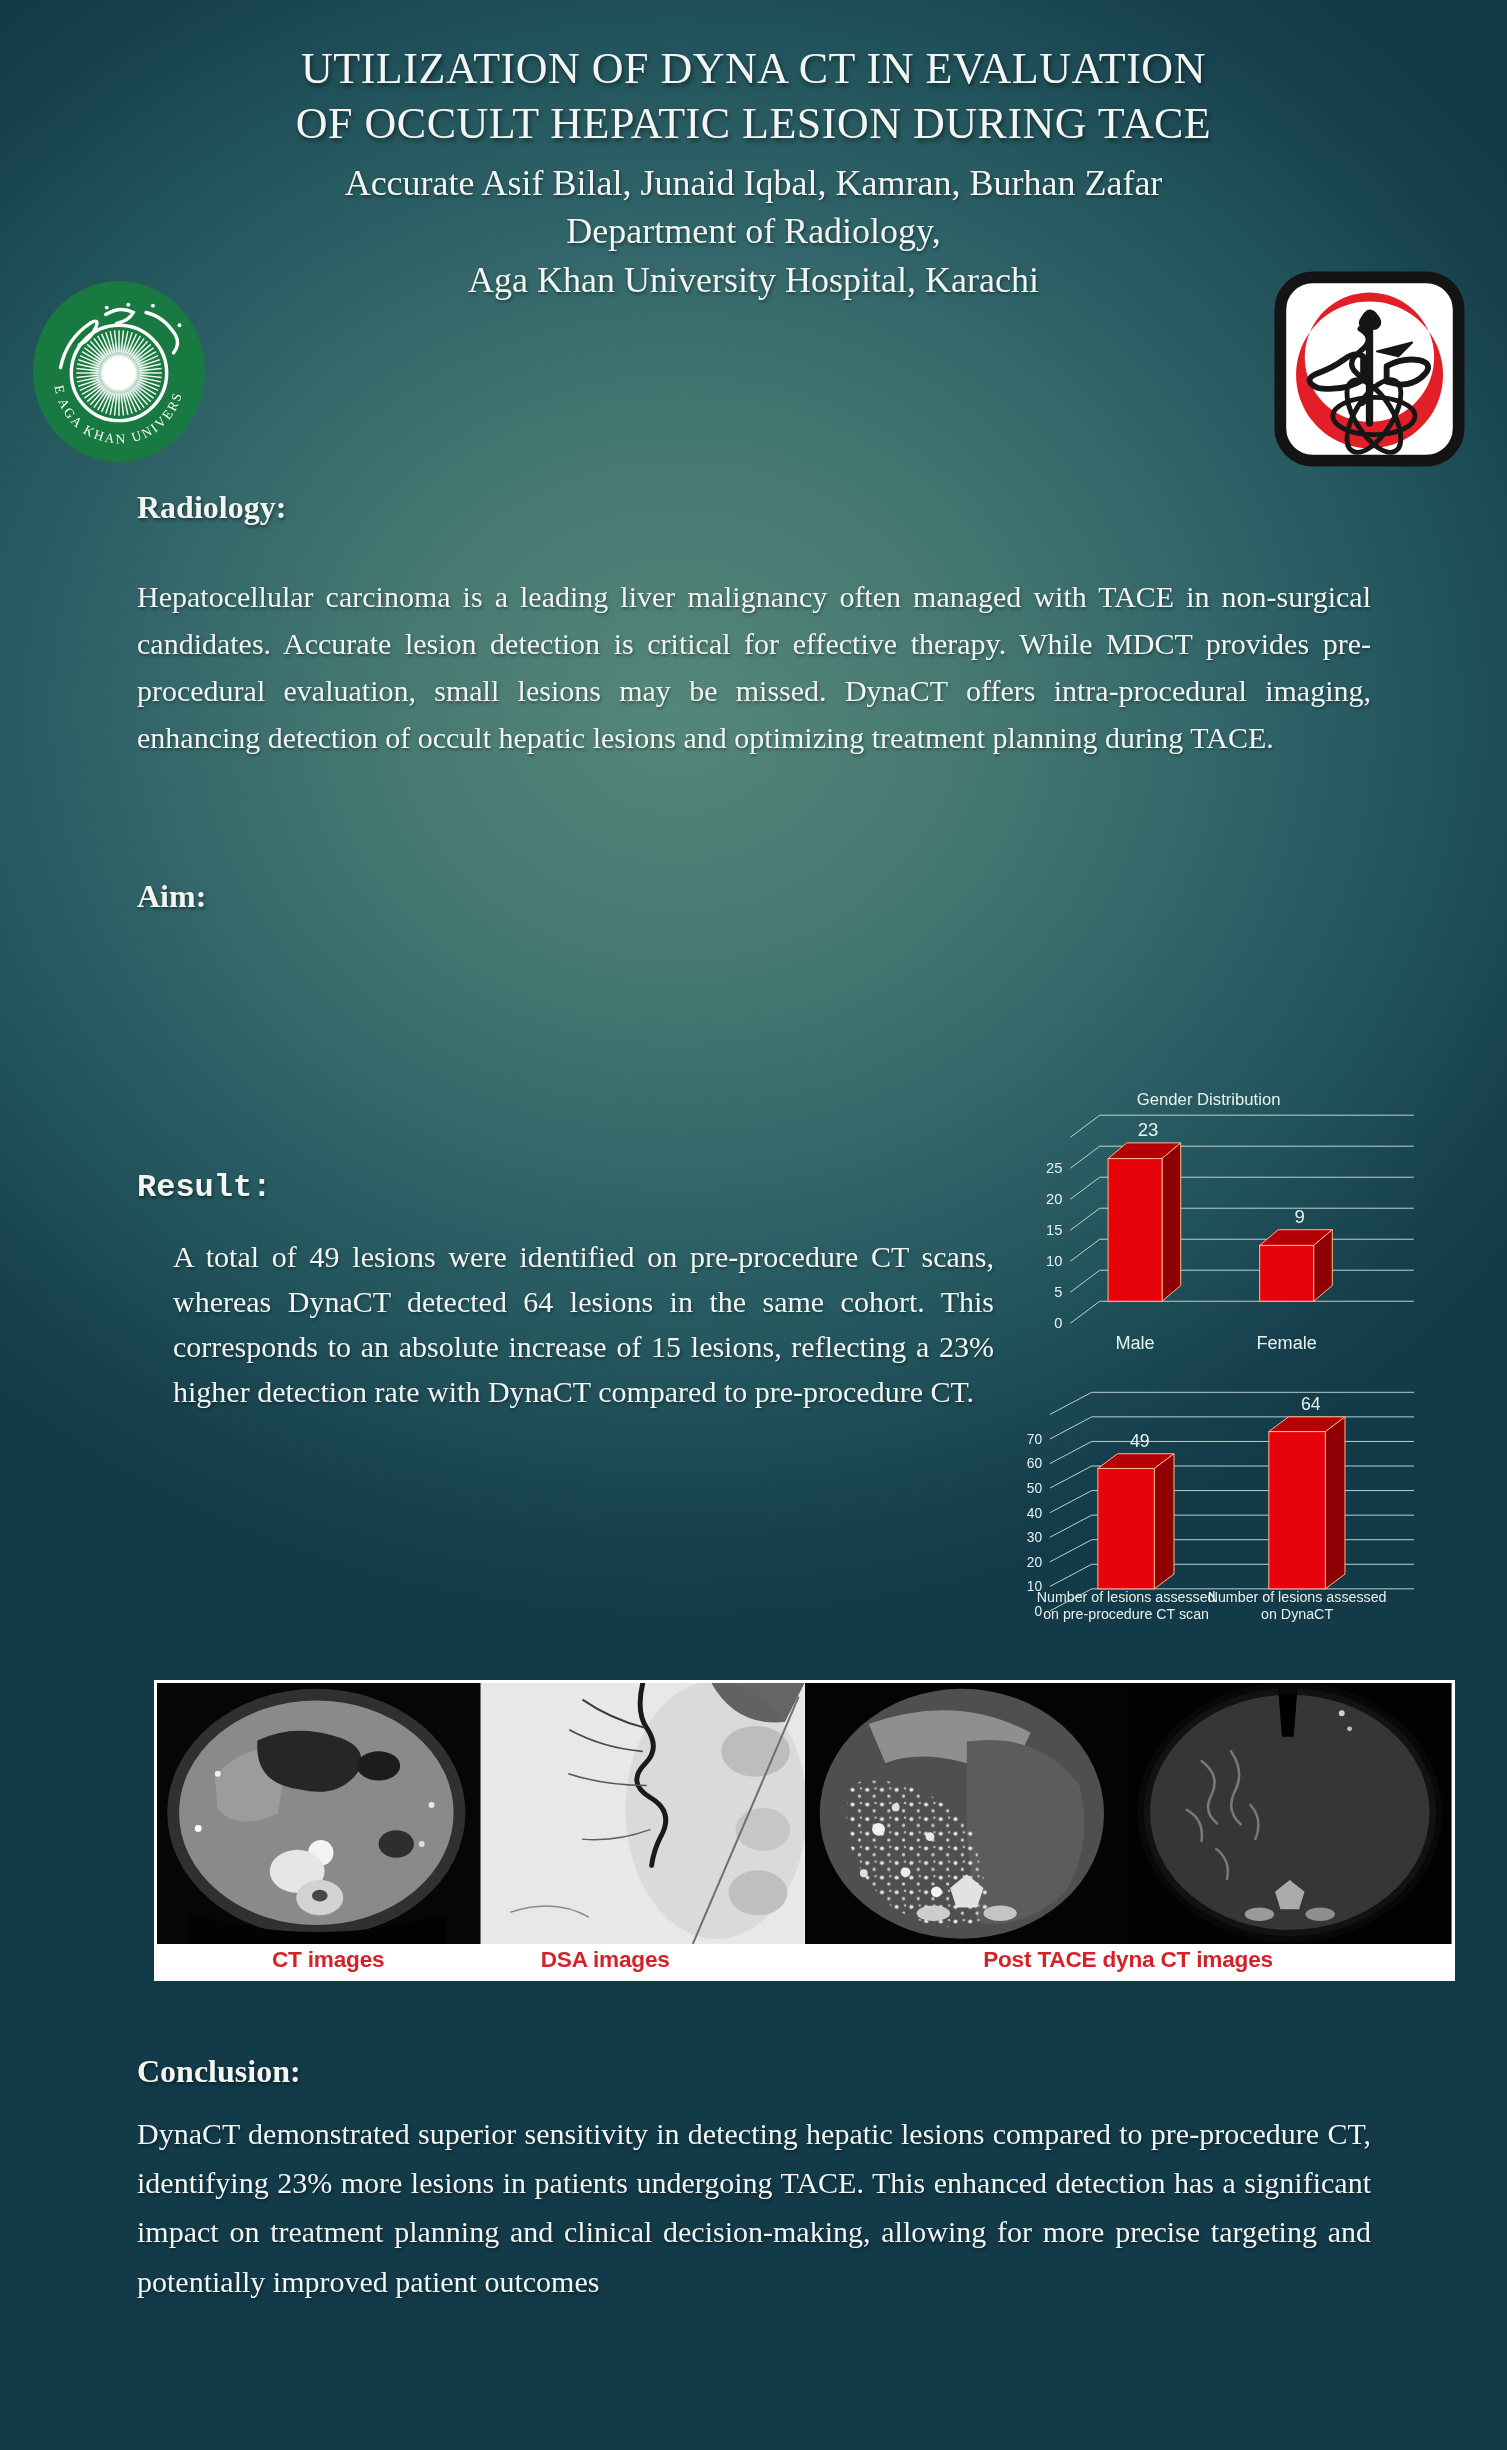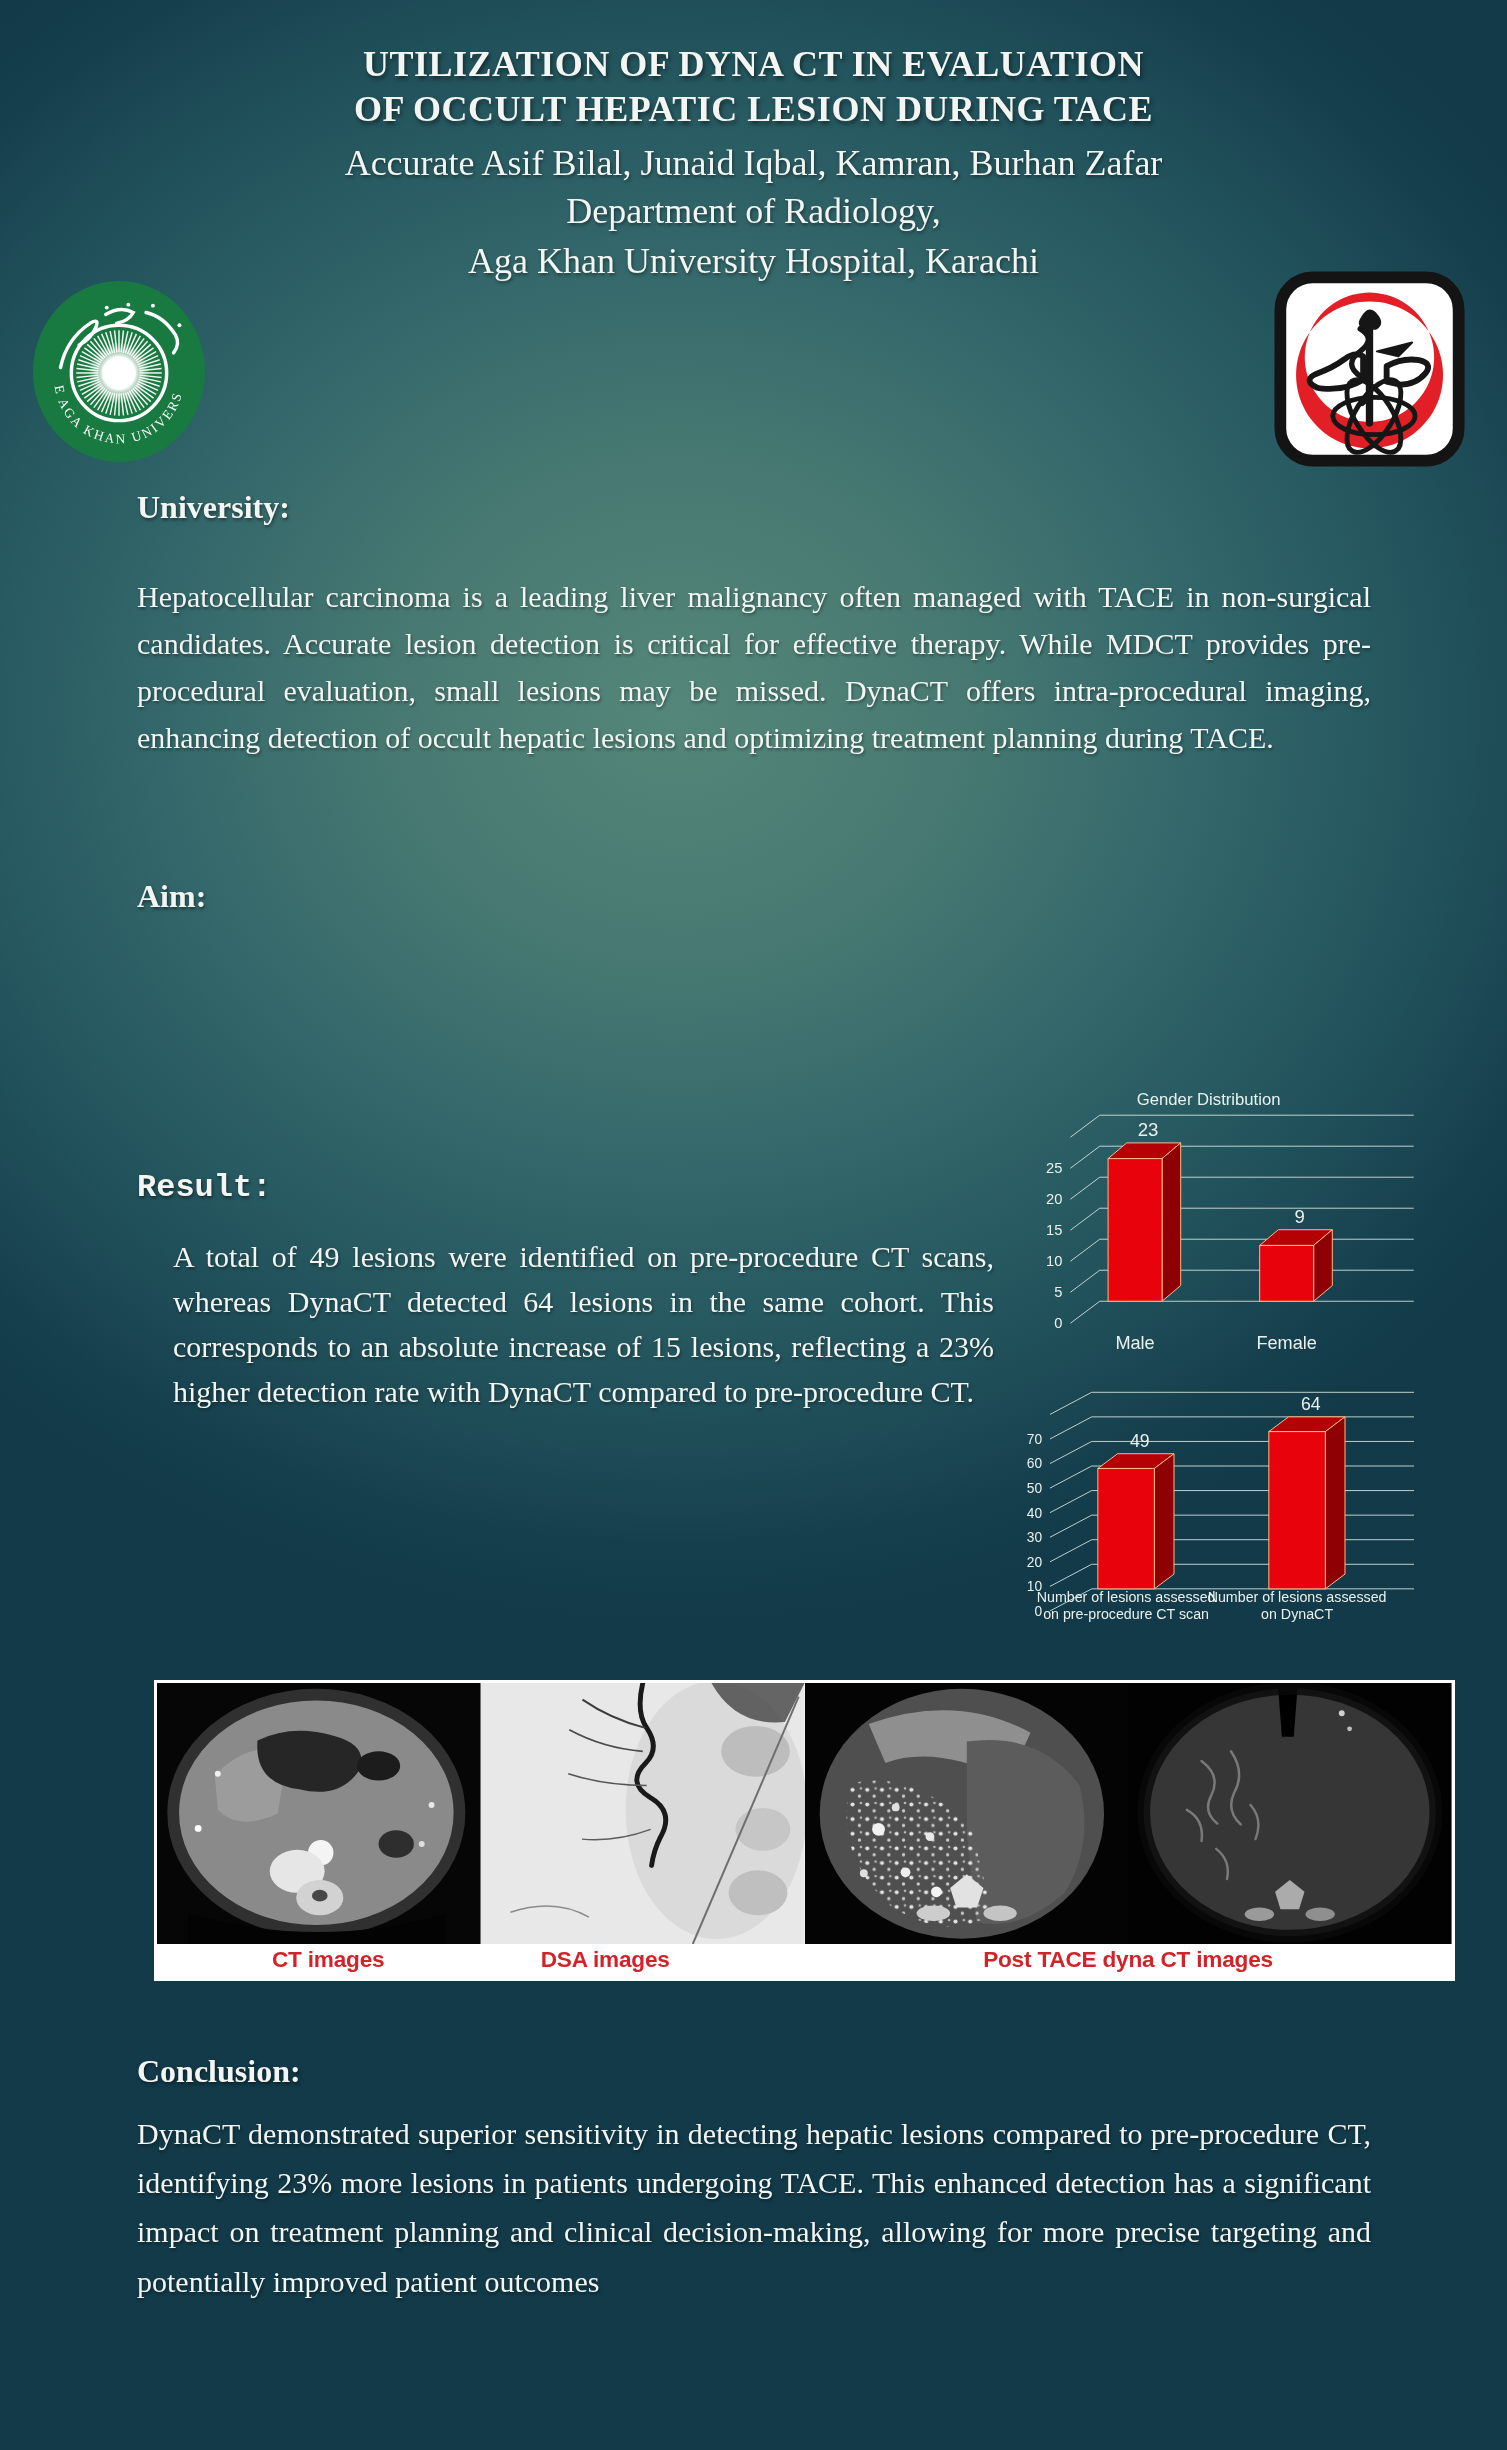--- a/index.html
+++ b/index.html
@@ -7,21 +7,21 @@
     position:relative;width:1507px;height:2450px;overflow:hidden;
     color:#f2f5f2;
     font-family:"Liberation Serif","DejaVu Serif",serif;
     background:
       radial-gradient(ellipse 1031px 909px at 45% 29%,
         #548679 0%, #477972 28%, #32666a 52%, #22535c 74%, #163f4d 92%, #123a48 100%);
   }
   
   .title-block{position:absolute;top:42px;left:50%;transform:translateX(-50%);
     width:1203px;text-align:center;}
-  .title-line{font-size:36px;font-weight:bold;line-height:1.24;letter-spacing:0.5px;
+  .title-line{font-size:44px;font-weight:normal;line-height:1.24;letter-spacing:0.5px;
     text-shadow:1.5px 2.5px 4.4px rgba(0,0,0,.5);}
   .authors{margin-top:8.8px;font-size:36px;line-height:1.3;text-shadow:1px 2px 3.4px rgba(0,0,0,.45);}
   .affil{font-size:36px;line-height:1.38;text-shadow:1px 2px 3.4px rgba(0,0,0,.45);}
   
   .logo-left{position:absolute;left:32px;top:280px;width:174px;height:183px;}
   .logo-right{position:absolute;left:1273px;top:270px;width:193px;height:198px;}
   
   .section-h{position:absolute;left:137px;font-size:32px;font-weight:bold;
     text-shadow:1px 2px 3.4px rgba(0,0,0,.5);}
   .para{position:absolute;left:137px;font-size:30px;text-align:justify;
@@ -163,21 +163,21 @@
       <path d="M212,166 L284,148 L256,176 Z" fill="#161616" stroke-width="4"></path>
       <path d="M178,120 q34,20 0,46 q-36,26 2,52 q38,26 2,54" stroke-width="11"></path>
       <path d="M86,238 q-24,-14 2,-26 q34,-12 58,-30 q20,-16 38,-6 l0,48 q-30,18 -62,18 q-28,2 -36,-4 Z" stroke-width="12"></path>
       <path d="M232,196 q34,-18 66,-12 q28,6 14,26 q-20,24 -52,24 l-28,-6 Z" stroke-width="12"></path>
       <ellipse cx="206" cy="298" rx="84" ry="38" stroke-width="10"></ellipse>
       <ellipse cx="206" cy="298" rx="84" ry="38" stroke-width="10" transform="rotate(58 206 298)"></ellipse>
       <ellipse cx="206" cy="298" rx="84" ry="38" stroke-width="10" transform="rotate(-58 206 298)"></ellipse>
     </g>
   </svg>
 
-  <div class="section-h" id="background-h">University:</div>
+  <div class="section-h" id="background-h">Radiology:</div>
   <div class="para" id="background-p">Hepatocellular carcinoma is a leading liver malignancy often managed with TACE in non-surgical candidates. Accurate lesion detection is critical for effective therapy. While MDCT provides pre-procedural evaluation, small lesions may be missed. DynaCT offers intra-procedural imaging, enhancing detection of occult hepatic lesions and optimizing treatment planning during TACE.</div>
 
   <div class="section-h" id="aim-h">Aim:</div>
 
   <div class="section-h" id="result-h">Result:</div>
   <div class="para" id="result-p">A total of 49 lesions were identified on pre-procedure CT scans, whereas DynaCT detected 64 lesions in the same cohort. This corresponds to an absolute increase of 15 lesions, reflecting a 23% higher detection rate with DynaCT compared to pre-procedure CT.</div>
 
   <svg class="chart" id="chart-gender" viewBox="0 0 810 640">
       <line x1="166" y1="455" x2="806" y2="455" stroke="#d3e2dd" stroke-width="2" opacity="0.9"></line>
       <line x1="106" y1="500" x2="166" y2="455" stroke="#d3e2dd" stroke-width="2" opacity="0.9"></line>

